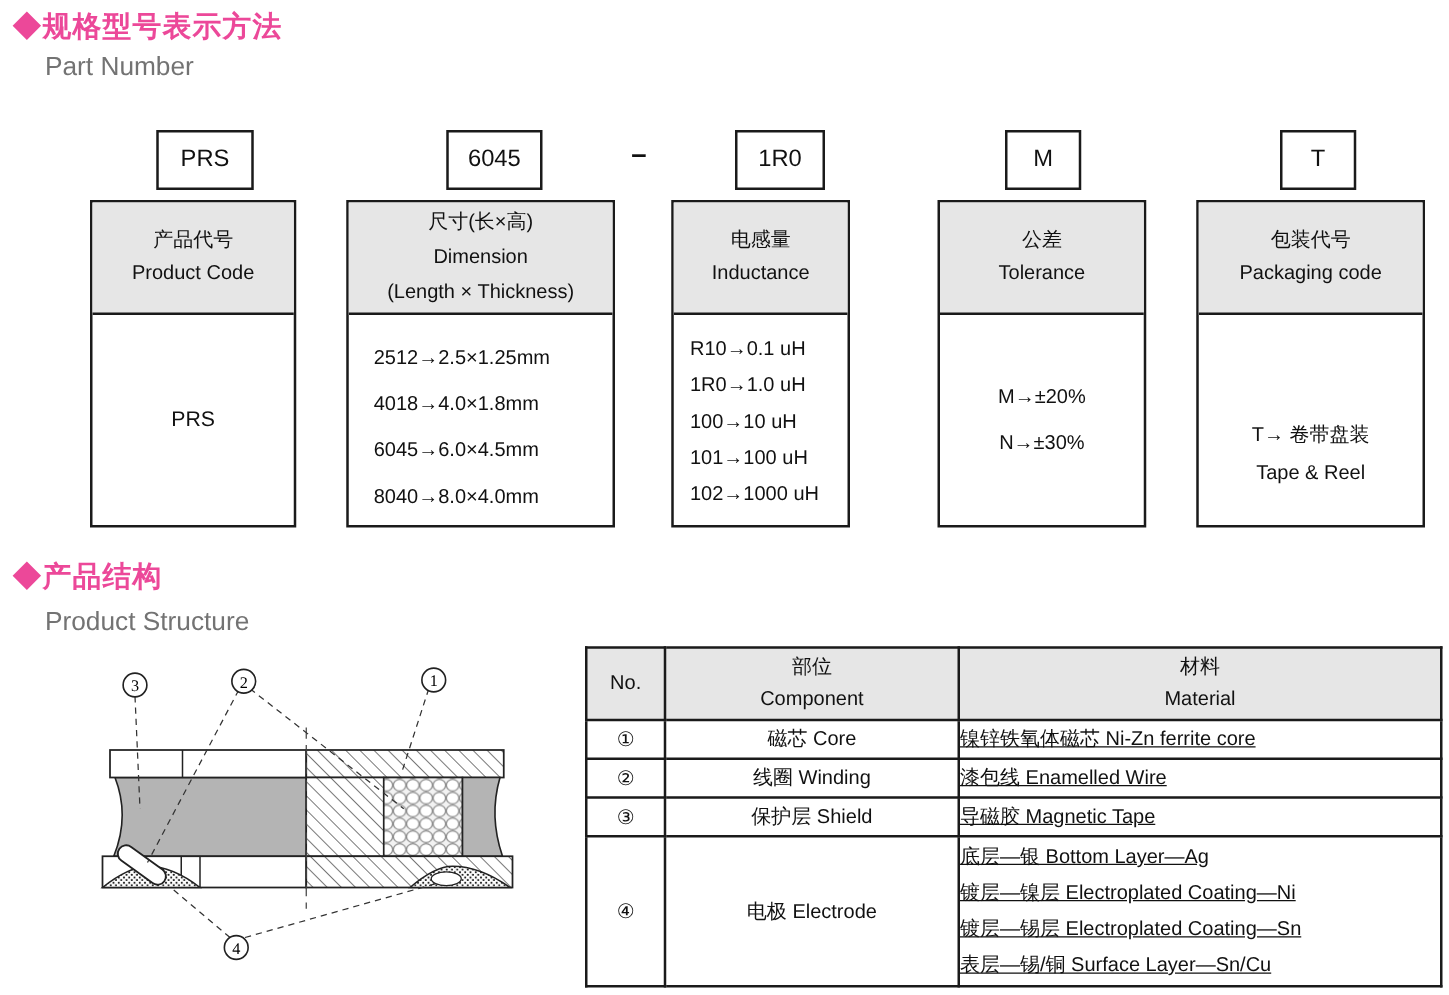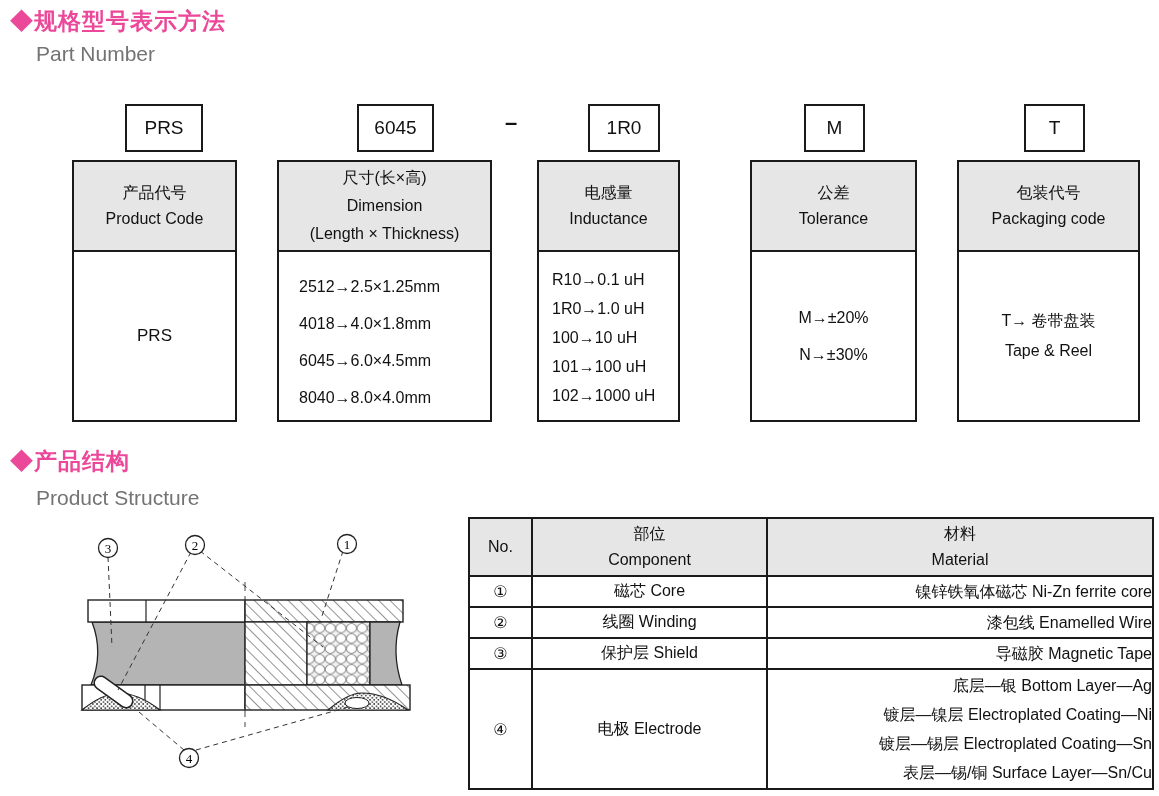--- a/index.html
+++ b/index.html
@@ -21,21 +21,21 @@
   .pn-body.center{height:168px;display:flex;flex-direction:column;align-items:center;justify-content:center;font-size:17px;line-height:34px;}
   .pn-body.left{padding:16px 4px 0 13px;font-size:16px;}
   .pn-line{white-space:nowrap;}
 
   .struct-table{position:absolute;left:468px;top:517px;border-collapse:collapse;table-layout:fixed;}
   .struct-table td,.struct-table th{border:2px solid #1a1a1a;font-weight:normal;font-size:16px;padding:0;box-sizing:border-box;}
   .struct-table th{background:#e6e6e6;}
   .st-head-line{line-height:26px;text-align:center;}
   .st-no{text-align:center;font-size:18px;}
   .st-comp{text-align:center;}
-  .st-mat{text-align:right;padding-left:8px;}
+  .st-mat{text-align:left;padding-left:8px;text-decoration:underline;}
   .st-mat-line{line-height:29px;white-space:nowrap;}
   .row-thin{height:30px;}
   .row-tall{height:120px;}
   .head-row{height:58px;}
 
   svg text{font-family:"Liberation Serif", serif;}
 </style>
 </head>
 <body>
 
@@ -98,21 +98,21 @@
       <div class="pn-line">M→±20%</div>
       <div class="pn-line">N→±30%</div>
     </div>
   </div>
 
   <div class="pn-table" style="left:957px;width:183px;">
     <div class="pn-head">
       <div>包装代号</div>
       <div>Packaging code</div>
     </div>
-    <div class="pn-body center" style="font-size:16px;line-height:30px;">
+    <div class="pn-body center" style="font-size:16px;line-height:30px;margin-top:28px;">
       <div class="pn-line">T→ 卷带盘装</div>
       <div class="pn-line">Tape &amp; Reel</div>
     </div>
   </div>
 
   <div class="sec-title-zh" style="left:10px;top:446px;">◆产品结构</div>
   <div class="sec-title-en" style="left:36px;top:486px;">Product Structure</div>
 
   <svg style="position:absolute;left:60px;top:520px;" width="400" height="270" viewBox="0 0 400 270">
     <defs>

